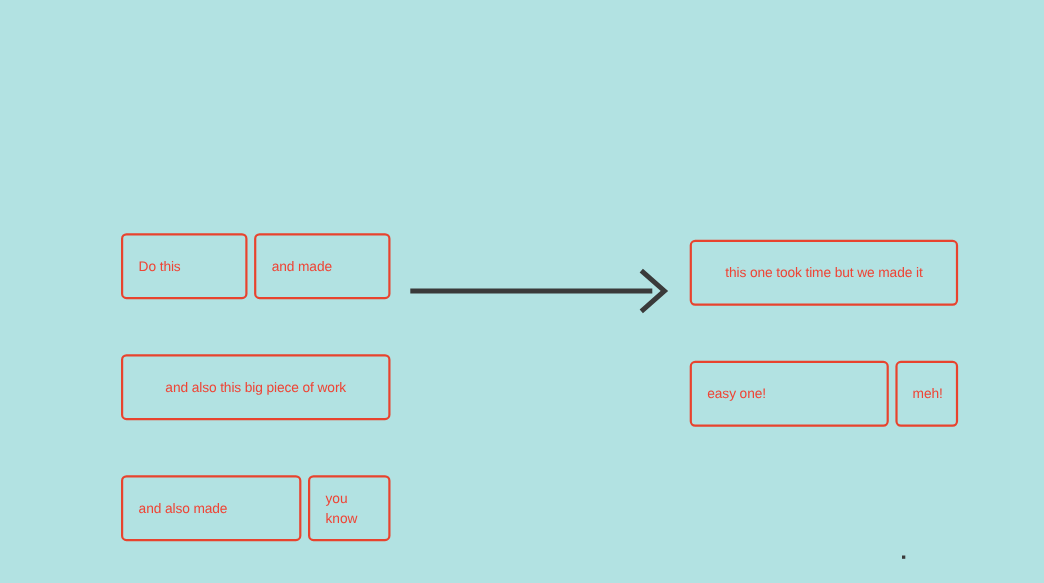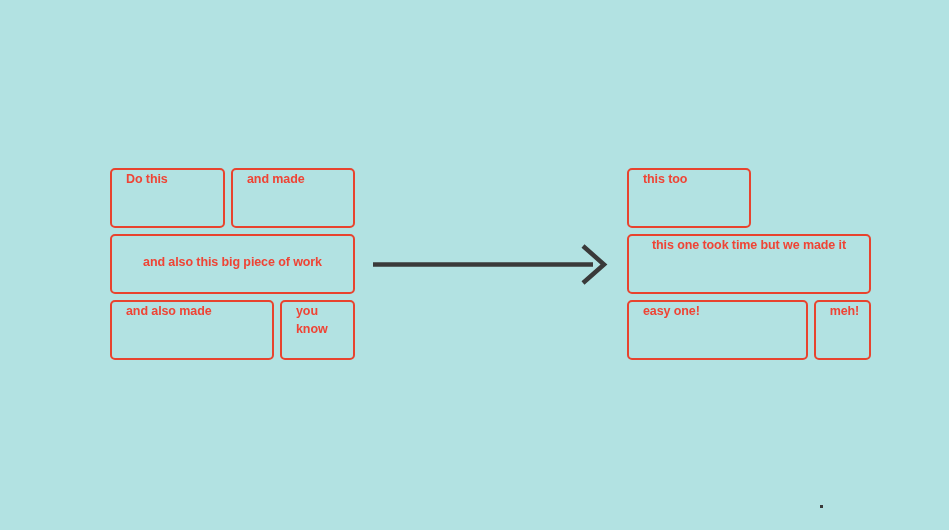--- a/index.html
+++ b/index.html
@@ -36,29 +36,30 @@
     margin-bottom: 6px;
   }
   .row:last-child { margin-bottom: 0; }
 
   .card {
     box-sizing: border-box;
     border: 2px solid #e8432e;
     border-radius: 5px;
     background: transparent;
     display: flex;
-    align-items: flex-start;
+    align-items: center;
     color: #ef4435;
     font-size: 12.5px;
-    font-weight: bold;
+    font-weight: normal;
     letter-spacing: -0.1px;
     line-height: 1.45;
     padding: 0 14px;
     margin-right: 6px;
     overflow: hidden;
+    margin-top: 44px;
   }
   .card:last-child { margin-right: 0; }
 
   
   .row-1 .card { height: 60px; }
   .row-2 .card { height: 60px; }
   .row-3 .card { height: 60px; }
 
   
   #group-left  .row-1 .c0 { width: 115px; }
@@ -129,23 +130,20 @@
   </div>
 
   <svg id="arrow" viewBox="0 0 245 54">
     <line x1="5" y1="26.5" x2="225" y2="26.5" stroke="#3a3a3a" stroke-width="4.5" stroke-linecap="butt"></line>
     <polyline points="215,8 236,26.5 215,45" fill="none" stroke="#3a3a3a" stroke-width="4.5" stroke-linecap="butt" stroke-linejoin="miter"></polyline>
   </svg>
 
   <div class="group" id="group-right">
 
     <div class="row row-1">
-      <div class="card c1">
-        <span class="card-label">this too</span>
-      </div>
     </div>
 
     <div class="row row-2">
       <div class="card c0">
         <span class="card-label">this one took time but we made it</span>
       </div>
     </div>
 
     <div class="row row-3">
       <div class="card c0">

